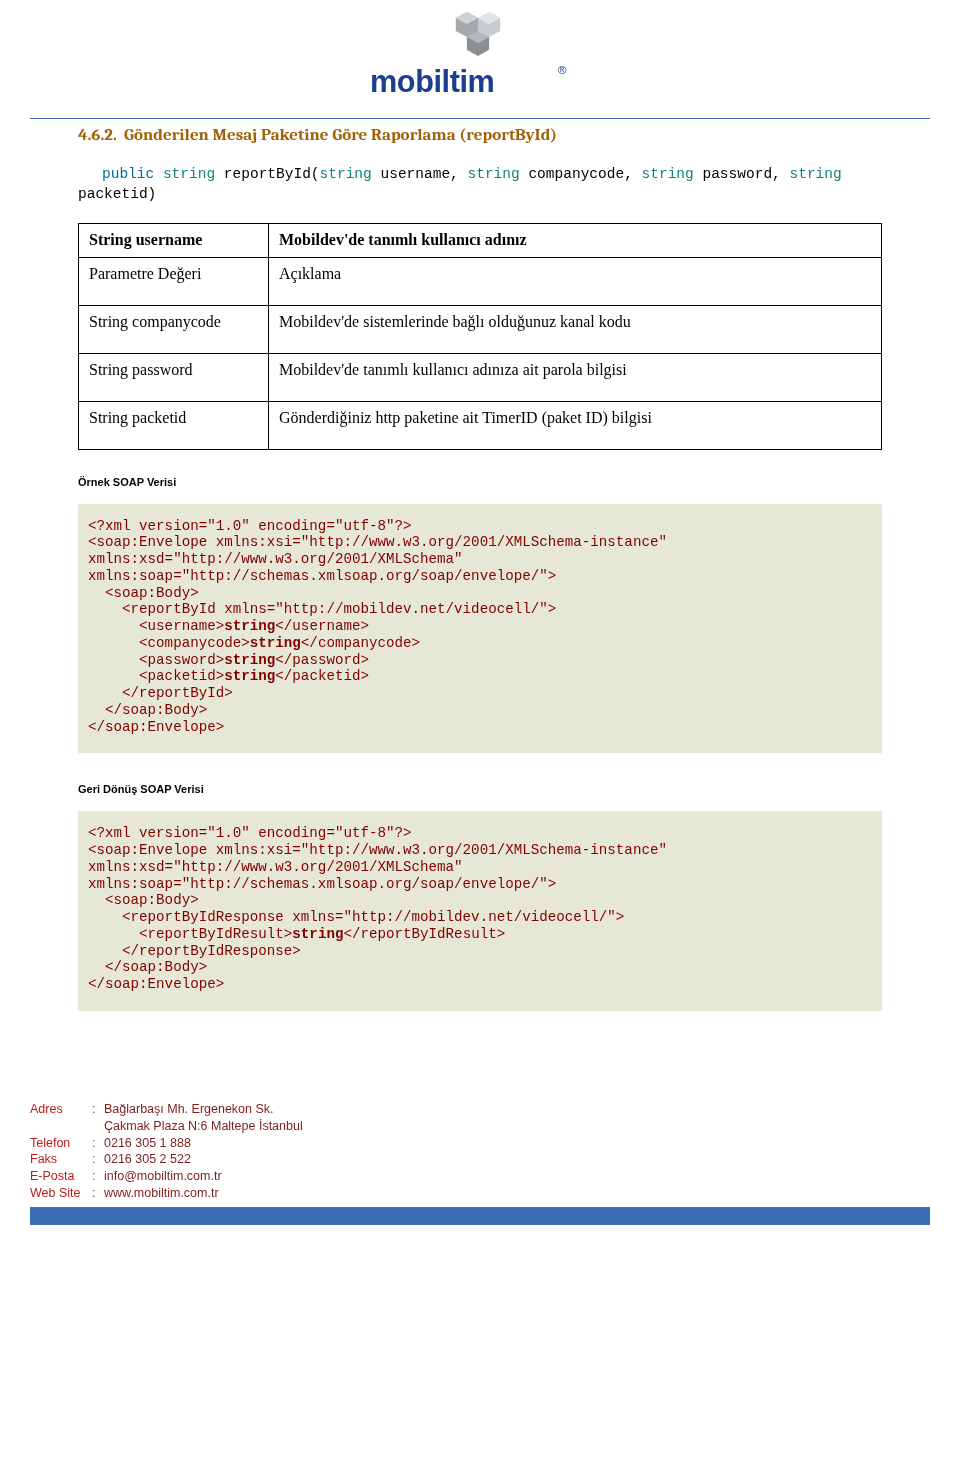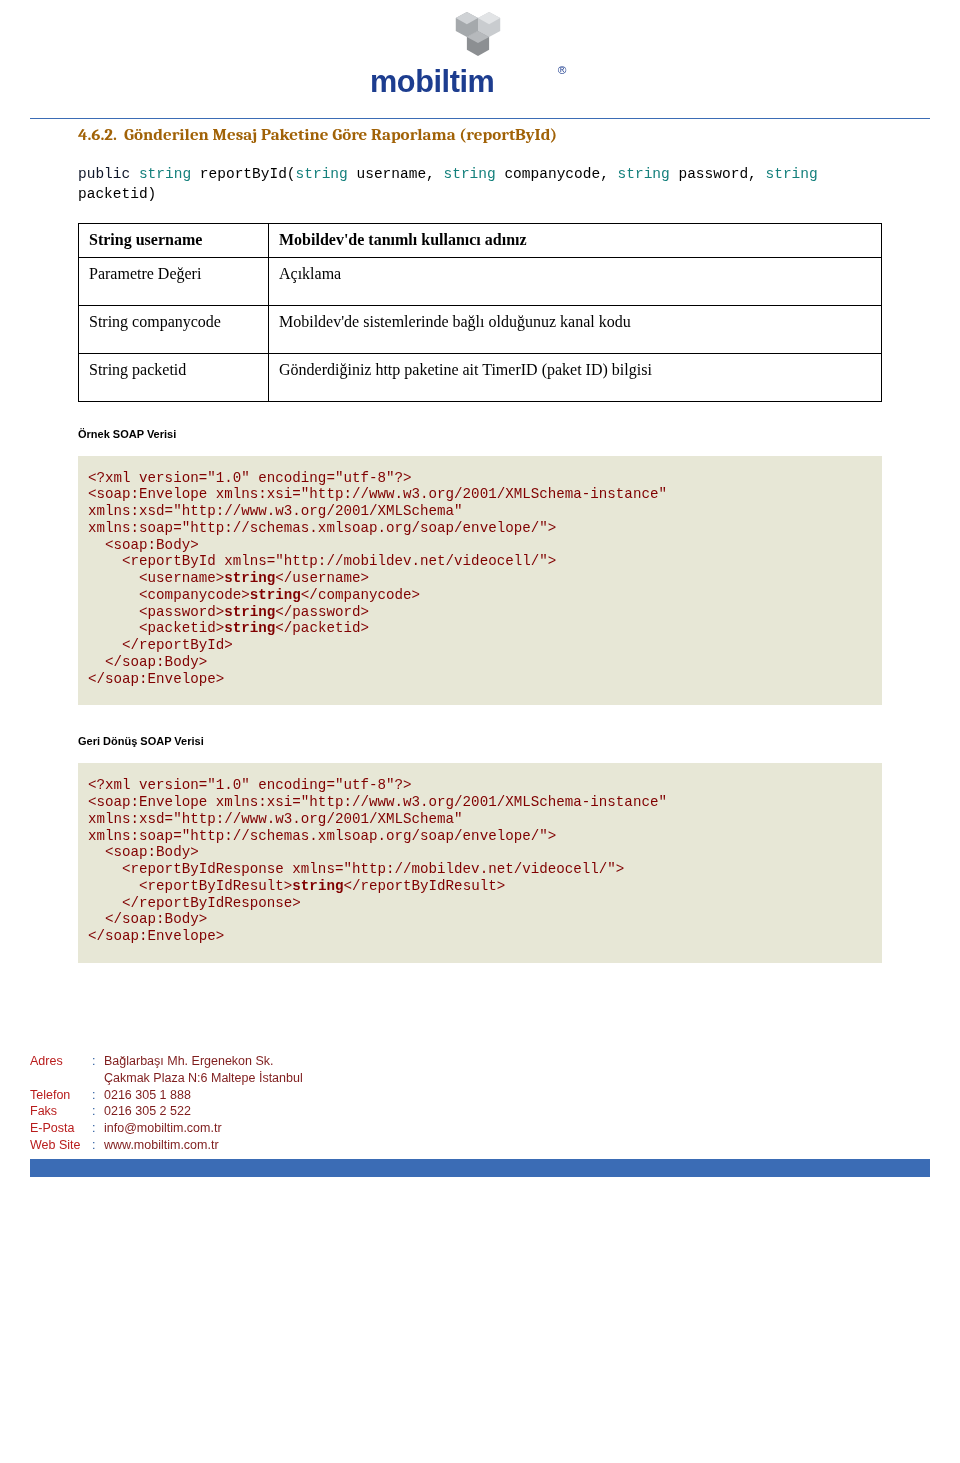--- a/index.html
+++ b/index.html
@@ -48,21 +48,21 @@
     display: inline-block;
     width: 46px;
     text-indent: 0;
   }
   .signature {
     font-family: "Courier New", monospace;
     font-size: 14.5px;
     margin: 18px 0;
     line-height: 1.4;
   }
-  .kw { color: #0f172a; }
+  .kw { color: #0369a1; margin-left: 24px; }
   .typ { color: #14807c; }
   .param-table {
     border-collapse: collapse;
     margin: 10px 0 26px 0;
     width: 100%;
   }
   .param-table td {
     border: 1px solid #000;
     padding: 7px 10px 22px 10px;
     vertical-align: top;
@@ -151,20 +151,24 @@
     </tr>
     <tr>
       <td>Parametre Değeri</td>
       <td>Açıklama</td>
     </tr>
     <tr>
       <td>String companycode</td>
       <td>Mobildev'de sistemlerinde bağlı olduğunuz kanal kodu</td>
     </tr>
     <tr>
+      <td>String password</td>
+      <td>Mobildev'de tanımlı kullanıcı adınıza ait parola bilgisi</td>
+    </tr>
+    <tr>
       <td>String packetid</td>
       <td>Gönderdiğiniz http paketine ait TimerID (paket ID) bilgisi</td>
     </tr>
   </tbody>
     </table>
 
   <div class="sub-heading">Örnek SOAP Verisi</div>
 
   <div class="code-block"><span>&lt;?xml version="1.0" encoding="utf-8"?&gt;</span>
 <span>&lt;soap:Envelope xmlns:xsi="http://www.w3.org/2001/XMLSchema-instance"</span>

